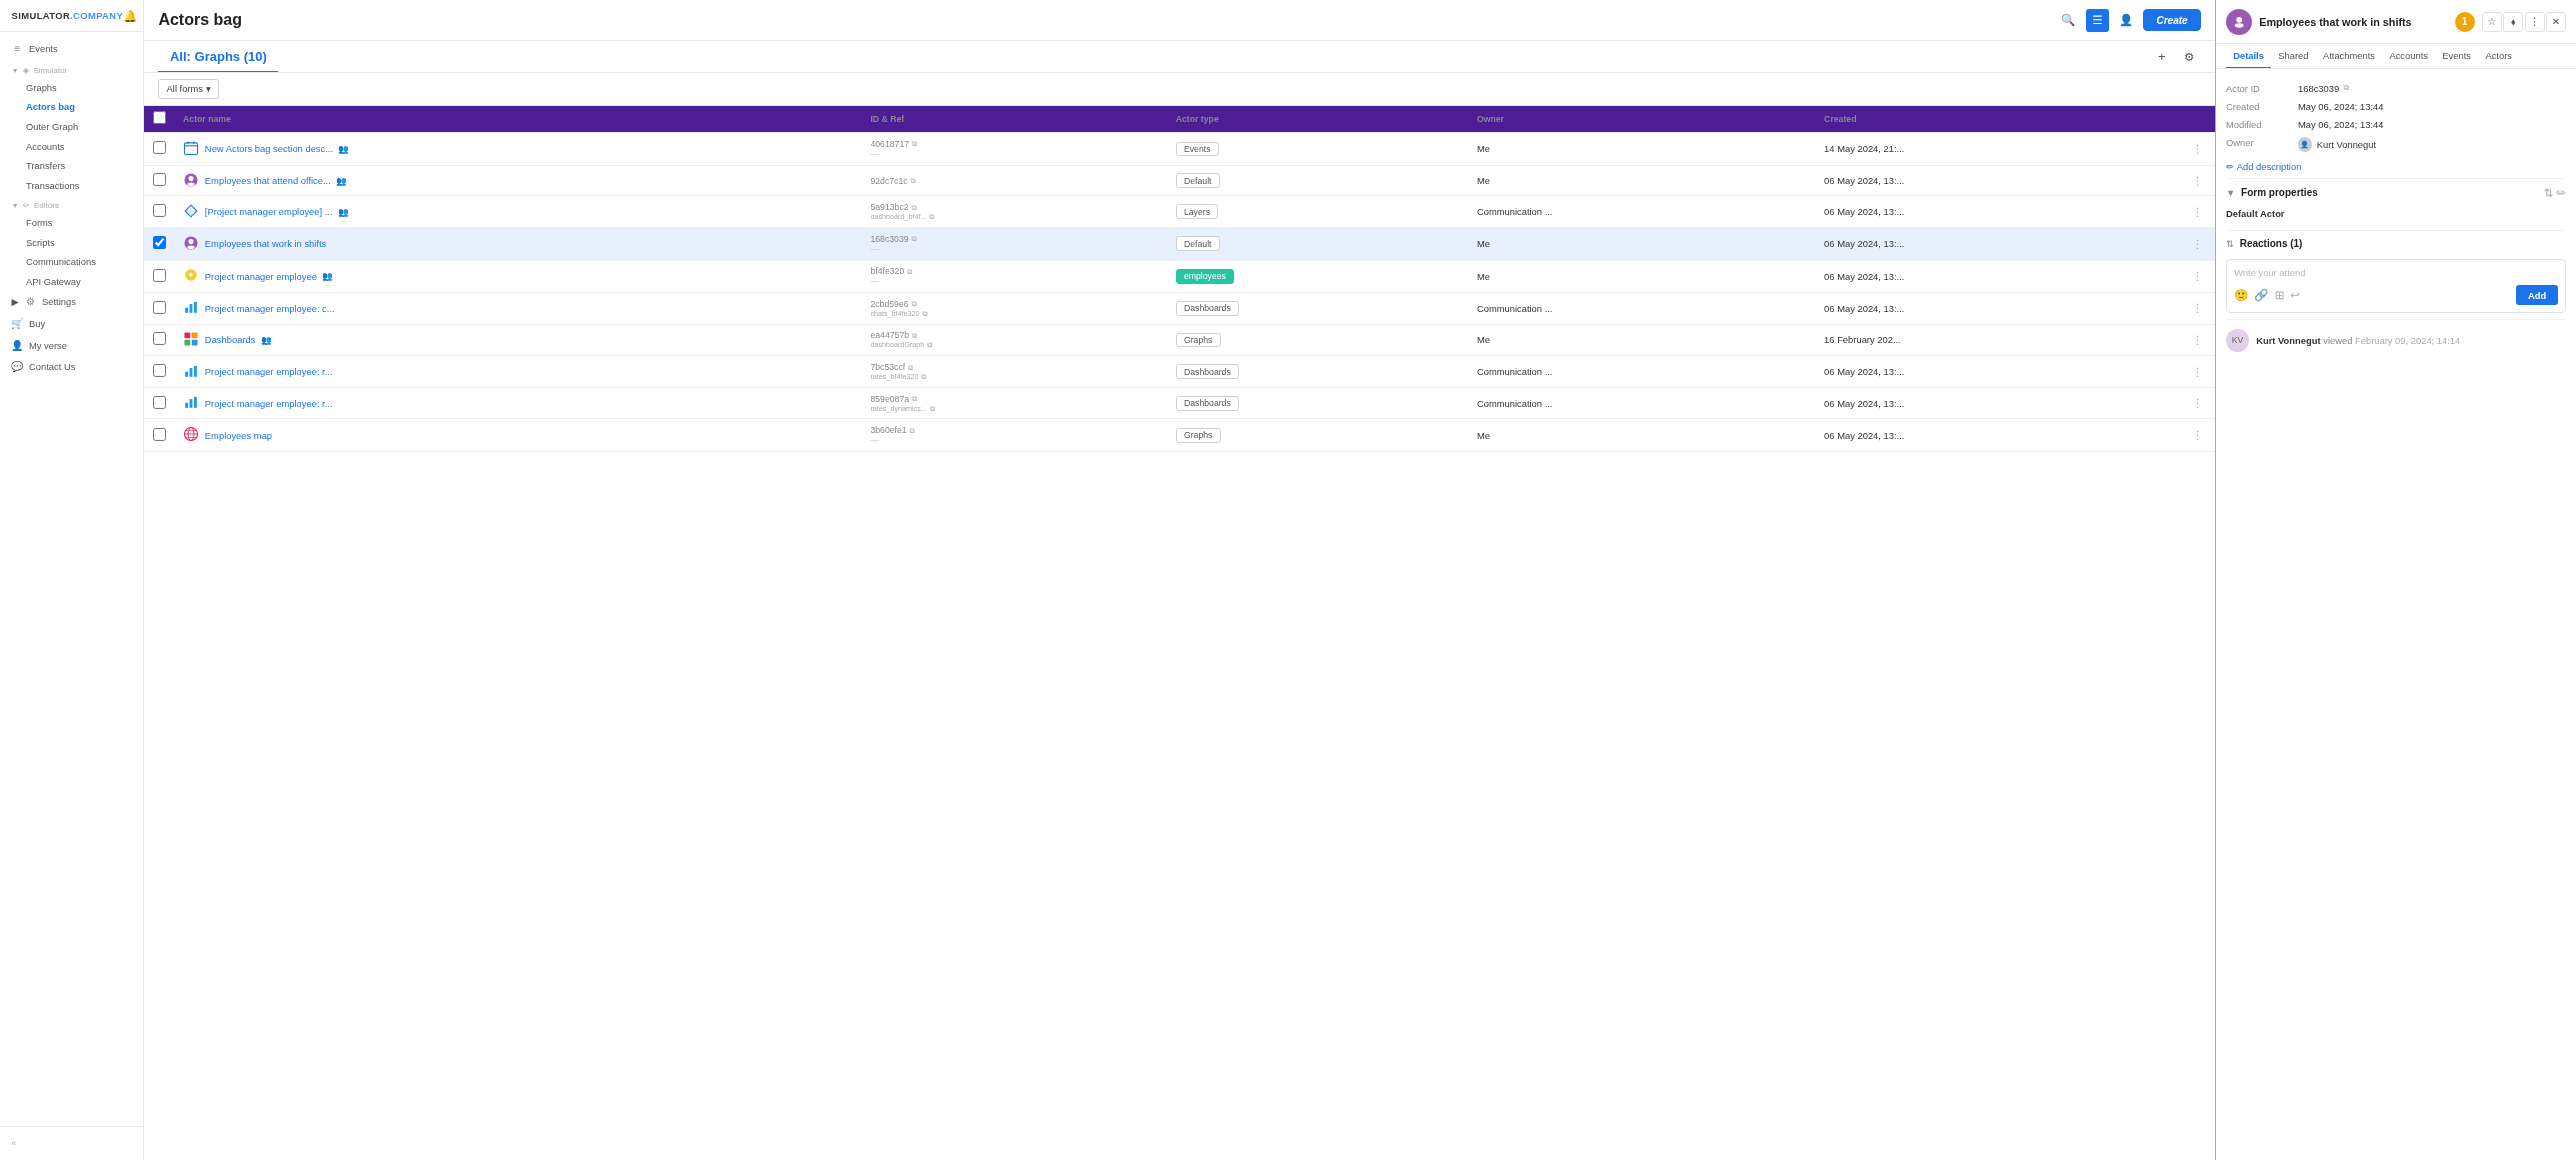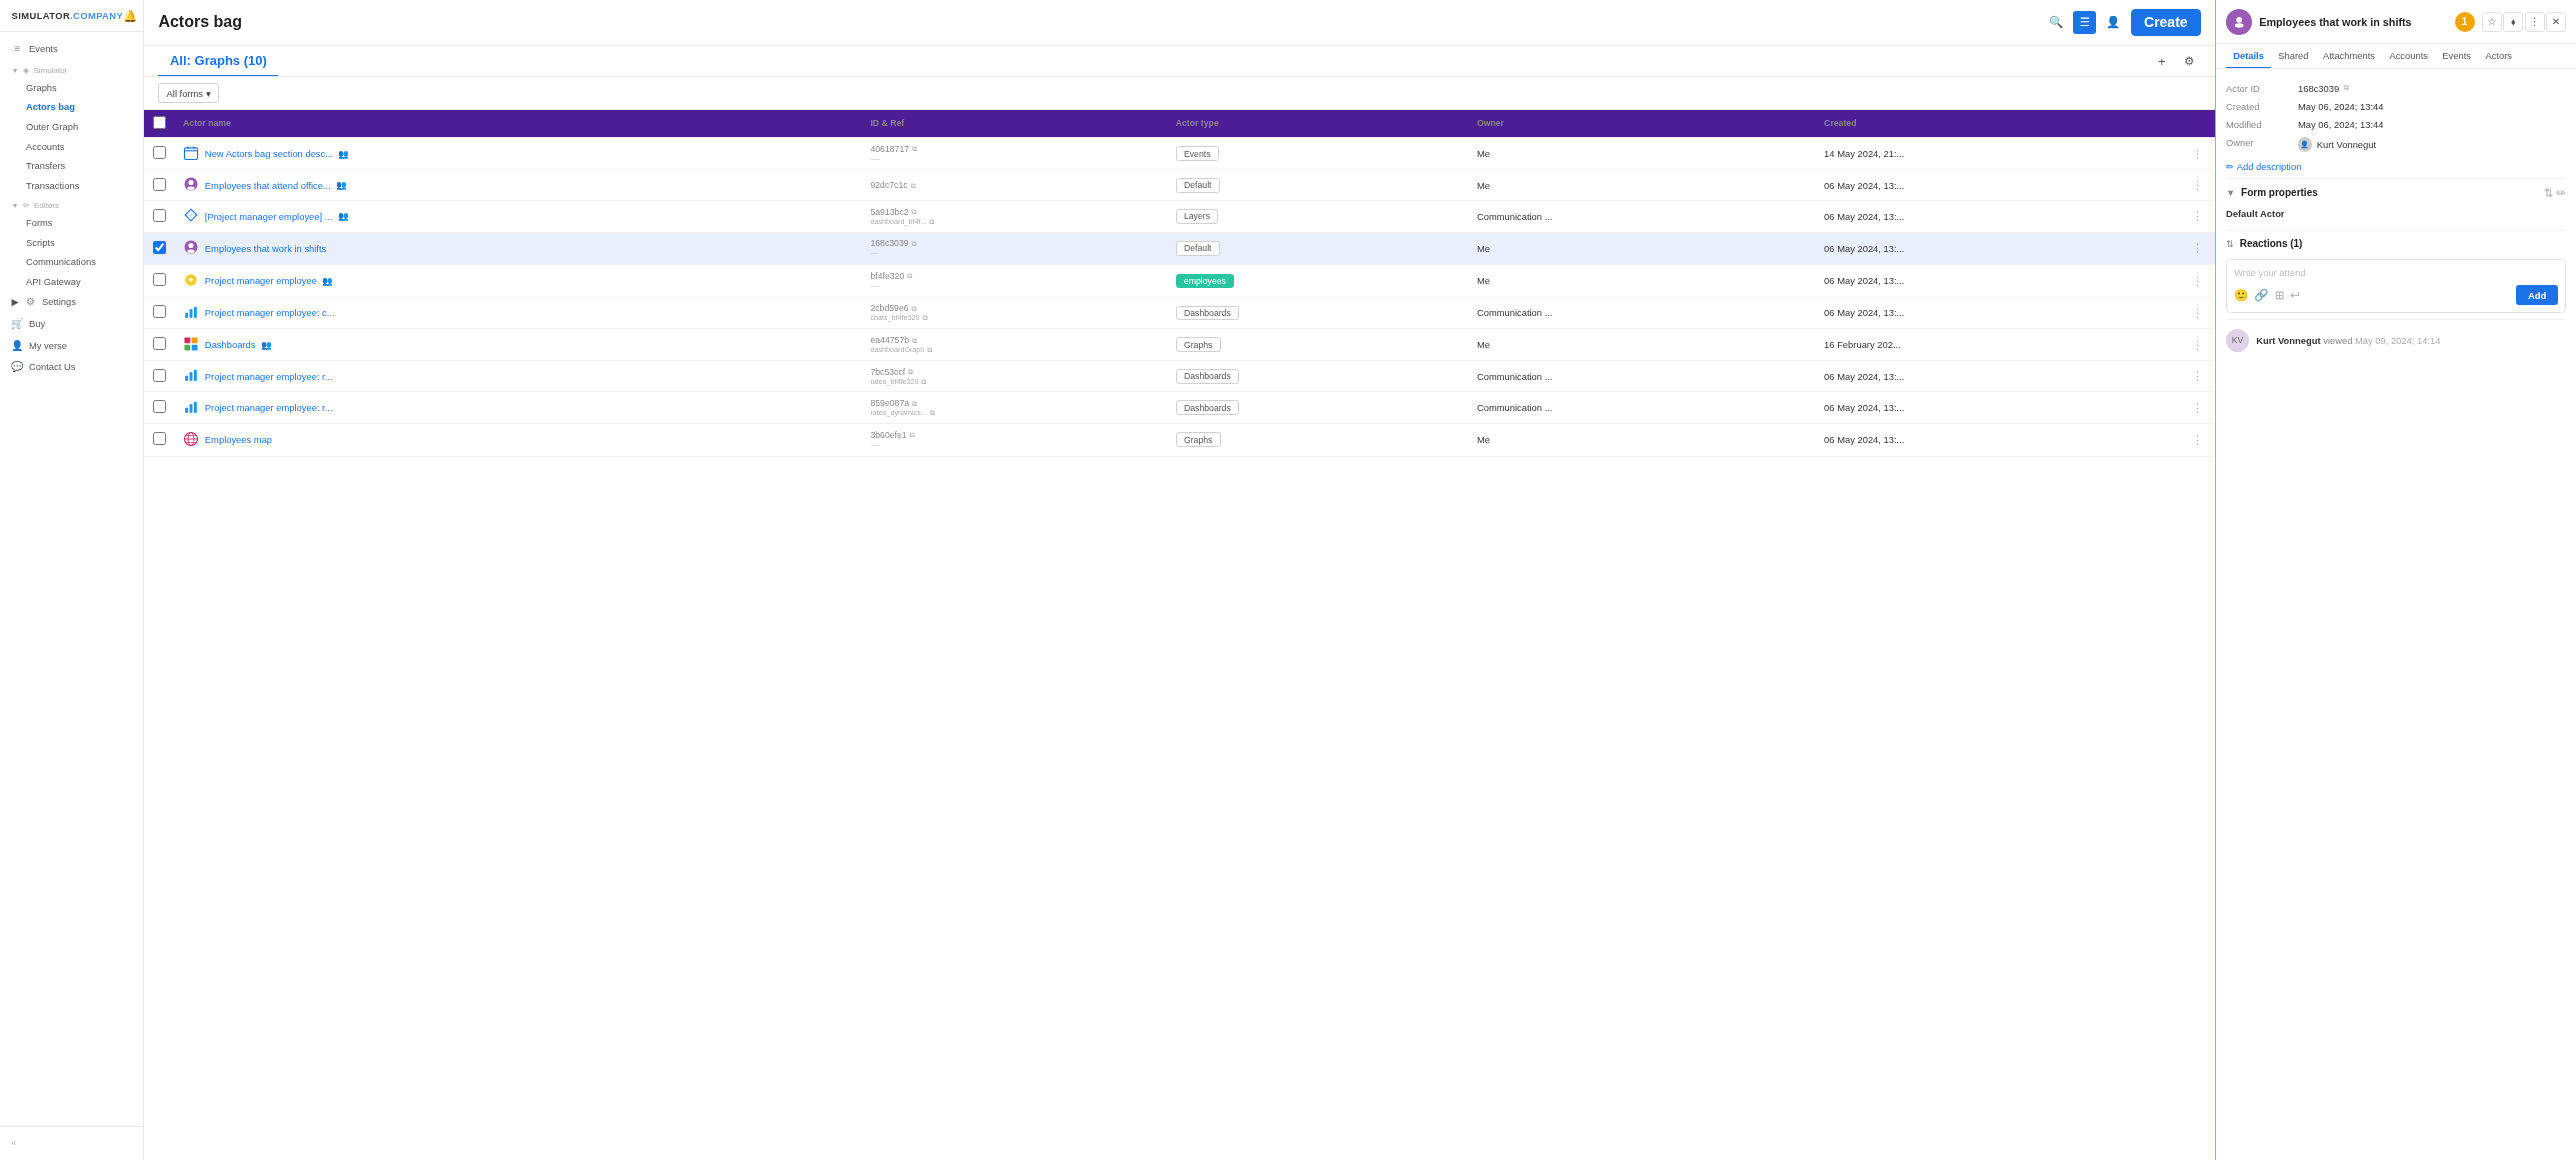--- a/index.html
+++ b/index.html
@@ -24,21 +24,21 @@
 
     
     .main { flex: 1; display: flex; flex-direction: column; overflow: hidden; background: #fff; }
 
     
     .main-header { display: flex; align-items: center; padding: 8.7px 14.4px; border-bottom: 0.7px solid #e8e8e8; gap: 8.7px; }
     .main-title { font-size: 16px; font-weight: 700; color: #222; flex: 1; }
     .header-actions { display: flex; align-items: center; gap: 5.8px; }
     .btn-icon { width: 23px; height: 23px; border: none; background: transparent; cursor: pointer; border-radius: 2.9px; display: flex; align-items: center; justify-content: center; color: #555; font-size: 11.6px; }
     .btn-icon.active { background: #1a73e8; color: #fff; }
-    .btn-create { background: #1a73e8; color: #fff; border: none; border-radius: 4.3px; padding: 5.8px 13px; font-size: 14px; font-weight: 600; cursor: pointer; }
+    .btn-create { background: #1a73e8; color: #fff; border: none; border-radius: 4.3px; padding: 5.8px 13px; font-size: 10px; font-weight: 600; cursor: pointer; font-style: italic; }
 
     
     .tabs-bar { display: flex; align-items: center; padding: 0 14.4px; border-bottom: 0.7px solid #e8e8e8; gap: 0; }
     .tab { padding: 7.2px 11.6px; cursor: pointer; font-size: 13px; color: #555; border-bottom: 1.4px solid transparent; }
     .tab.active { color: #1a73e8; border-bottom: 1.4px solid #1a73e8; font-weight: 600; }
     .tab-actions { margin-left: auto; display: flex; gap: 4.3px; }
 
     
     .toolbar { display: flex; align-items: flex-start; padding: 5.8px 14.4px; gap: 5.8px; border-bottom: 0.7px solid #e8e8e8; }
     .btn-all-forms { border: 0.7px solid #d0d0d0; background: #fff; border-radius: 2.9px; padding: 3.6px 7.2px; font-size: 9.4px; cursor: pointer; display: flex; align-items: center; gap: 2.9px; color: #444; }
@@ -563,18 +563,18 @@
         <button class="comment-tool-btn">↩</button>
         <button class="btn-add">Add</button>
       </div>
     </div>
 
     <div class="activity-row">
       <div class="activity-avatar">KV</div>
       <div class="activity-text">
         <span class="name">Kurt Vonnegut</span>
         <span class="action"> viewed </span>
-        <span class="time">May 09, 2024; 14:14</span>
+        <span class="time">February 09, 2024; 14:14</span>
       </div>
     </div>
   </div>
 </div>
 
 
 </body></html>

